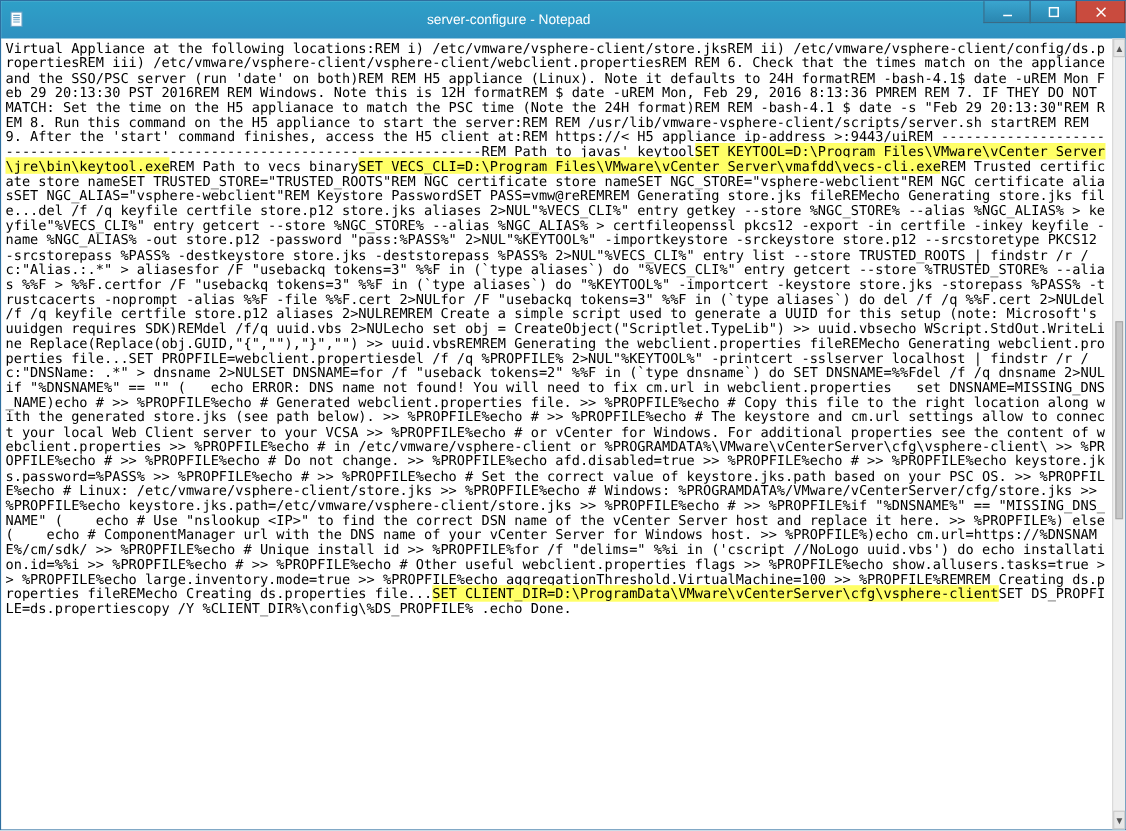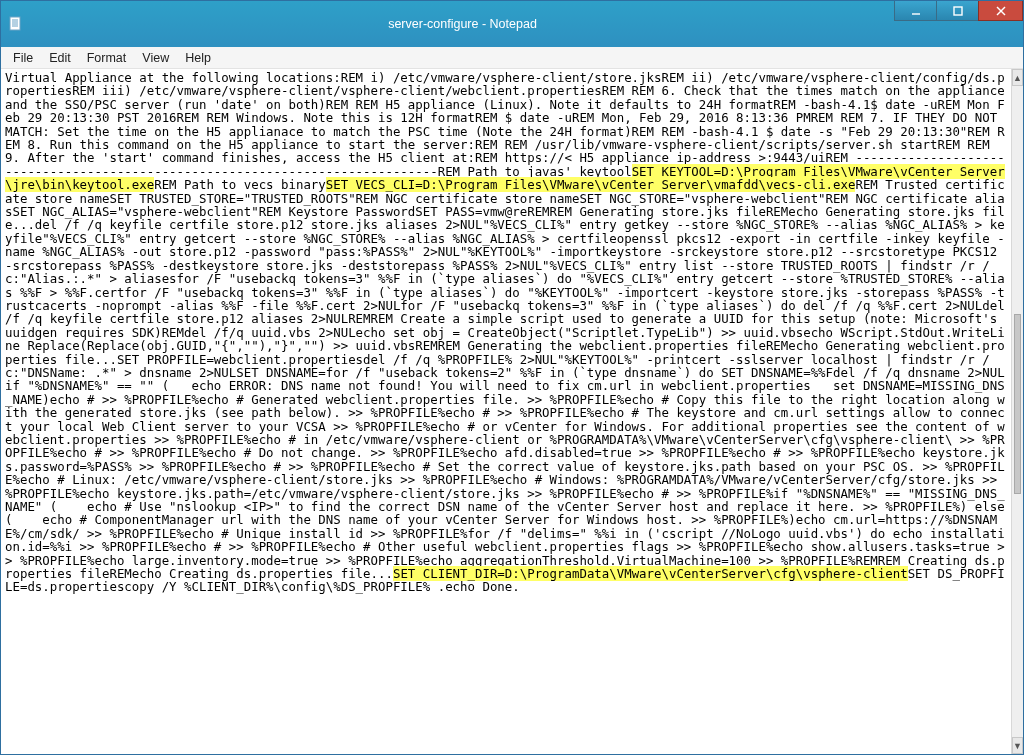--- a/index.html
+++ b/index.html
@@ -10,21 +10,21 @@
     background: #fff;
     overflow: hidden;
   }
   .window {
     width: 1024px; height: 755px;
     border: 1px solid #2e6fa0;
     display: flex; flex-direction: column;
     background: #fff;
   }
   .titlebar {
-    height: 46px;
+    height: 34px;
     background: linear-gradient(#2ea0c8, #2e90c0);
     display: flex; align-items: center;
     color: #fff;
     font-size: 12.5px;
     position: relative;
   }
   .titlebar .title-text {
     flex: 1 1 auto;
     text-align: center;
   }
@@ -133,27 +133,20 @@
       </div>
       <div class="win-btn close-btn">
         <svg width="10" height="10" viewBox="0 0 10 10">
             <line x1="1" y1="1" x2="9" y2="9"></line>
             <line x1="9" y1="1" x2="1" y2="9"></line>
           </svg>
       </div>
     </div>
   </div>
 
-  <div class="menubar">
-    <div class="menu-item">File</div>
-    <div class="menu-item">Edit</div>
-    <div class="menu-item">Format</div>
-    <div class="menu-item">View</div>
-    <div class="menu-item">Help</div>
-  </div>
 
   <div class="client">
     <div class="textarea-wrap">
       <div class="textarea" id="ta">Virtual Appliance at the following locations:REM i) /etc/vmware/vsphere-client/store.jksREM ii) /etc/vmware/vsphere-client/config/ds.propertiesREM iii) /etc/vmware/vsphere-client/vsphere-client/webclient.propertiesREM REM 6. Check that the times match on the appliance and the SSO/PSC server (run 'date' on both)REM REM H5 appliance (Linux). Note it defaults to 24H formatREM -bash-4.1$ date -uREM Mon Feb 29 20:13:30 PST 2016REM REM Windows. Note this is 12H formatREM $ date -uREM Mon, Feb 29, 2016 8:13:36 PMREM REM 7. IF THEY DO NOT MATCH: Set the time on the H5 applianace to match the PSC time (Note the 24H format)REM REM -bash-4.1 $ date -s "Feb 29 20:13:30"REM REM 8. Run this command on the H5 appliance to start the server:REM REM /usr/lib/vmware-vsphere-client/scripts/server.sh startREM REM 9. After the 'start' command finishes, access the H5 client at:REM https://&lt; H5 appliance ip-address &gt;:9443/uiREM ------------------------------------------------------------------------------REM Path to javas' keytool<span class="hl">SET KEYTOOL=D:\Program Files\VMware\vCenter Server\jre\bin\keytool.exe</span>REM Path to vecs binary<span class="hl">SET VECS_CLI=D:\Program Files\VMware\vCenter Server\vmafdd\vecs-cli.exe</span>REM Trusted certificate store nameSET TRUSTED_STORE="TRUSTED_ROOTS"REM NGC certificate store nameSET NGC_STORE="vsphere-webclient"REM NGC certificate aliasSET NGC_ALIAS="vsphere-webclient"REM Keystore PasswordSET PASS=vmw@reREMREM Generating store.jks fileREMecho Generating store.jks file...del /f /q keyfile certfile store.p12 store.jks aliases 2&gt;NUL"%VECS_CLI%" entry getkey --store %NGC_STORE% --alias %NGC_ALIAS% &gt; keyfile"%VECS_CLI%" entry getcert --store %NGC_STORE% --alias %NGC_ALIAS% &gt; certfileopenssl pkcs12 -export -in certfile -inkey keyfile -name %NGC_ALIAS% -out store.p12 -password "pass:%PASS%" 2&gt;NUL"%KEYTOOL%" -importkeystore -srckeystore store.p12 --srcstoretype PKCS12 -srcstorepass %PASS% -destkeystore store.jks -deststorepass %PASS% 2&gt;NUL"%VECS_CLI%" entry list --store TRUSTED_ROOTS | findstr /r /c:"Alias.:.*" &gt; aliasesfor /F "usebackq tokens=3" %%F in (`type aliases`) do "%VECS_CLI%" entry getcert --store %TRUSTED_STORE% --alias %%F &gt; %%F.certfor /F "usebackq tokens=3" %%F in (`type aliases`) do "%KEYTOOL%" -importcert -keystore store.jks -storepass %PASS% -trustcacerts -noprompt -alias %%F -file %%F.cert 2&gt;NULfor /F "usebackq tokens=3" %%F in (`type aliases`) do del /f /q %%F.cert 2&gt;NULdel /f /q keyfile certfile store.p12 aliases 2&gt;NULREMREM Create a simple script used to generate a UUID for this setup (note: Microsoft's uuidgen requires SDK)REMdel /f/q uuid.vbs 2&gt;NULecho set obj = CreateObject("Scriptlet.TypeLib") &gt;&gt; uuid.vbsecho WScript.StdOut.WriteLine Replace(Replace(obj.GUID,"{",""),"}","") &gt;&gt; uuid.vbsREMREM Generating the webclient.properties fileREMecho Generating webclient.properties file...SET PROPFILE=webclient.propertiesdel /f /q %PROPFILE% 2&gt;NUL"%KEYTOOL%" -printcert -sslserver localhost | findstr /r /c:"DNSName: .*" &gt; dnsname 2&gt;NULSET DNSNAME=for /f "useback tokens=2" %%F in (`type dnsname`) do SET DNSNAME=%%Fdel /f /q dnsname 2&gt;NULif "%DNSNAME%" == "" (   echo ERROR: DNS name not found! You will need to fix cm.url in webclient.properties   set DNSNAME=MISSING_DNS_NAME)echo # &gt;&gt; %PROPFILE%echo # Generated webclient.properties file. &gt;&gt; %PROPFILE%echo # Copy this file to the right location along with the generated store.jks (see path below). &gt;&gt; %PROPFILE%echo # &gt;&gt; %PROPFILE%echo # The keystore and cm.url settings allow to connect your local Web Client server to your VCSA &gt;&gt; %PROPFILE%echo # or vCenter for Windows. For additional properties see the content of webclient.properties &gt;&gt; %PROPFILE%echo # in /etc/vmware/vsphere-client or %PROGRAMDATA%\VMware\vCenterServer\cfg\vsphere-client\ &gt;&gt; %PROPFILE%echo # &gt;&gt; %PROPFILE%echo # Do not change. &gt;&gt; %PROPFILE%echo afd.disabled=true &gt;&gt; %PROPFILE%echo # &gt;&gt; %PROPFILE%echo keystore.jks.password=%PASS% &gt;&gt; %PROPFILE%echo # &gt;&gt; %PROPFILE%echo # Set the correct value of keystore.jks.path based on your PSC OS. &gt;&gt; %PROPFILE%echo # Linux: /etc/vmware/vsphere-client/store.jks &gt;&gt; %PROPFILE%echo # Windows: %PROGRAMDATA%/VMware/vCenterServer/cfg/store.jks &gt;&gt; %PROPFILE%echo keystore.jks.path=/etc/vmware/vsphere-client/store.jks &gt;&gt; %PROPFILE%echo # &gt;&gt; %PROPFILE%if "%DNSNAME%" == "MISSING_DNS_NAME" (    echo # Use "nslookup &lt;IP&gt;" to find the correct DSN name of the vCenter Server host and replace it here. &gt;&gt; %PROPFILE%) else (    echo # ComponentManager url with the DNS name of your vCenter Server for Windows host. &gt;&gt; %PROPFILE%)echo cm.url=https://%DNSNAME%/cm/sdk/ &gt;&gt; %PROPFILE%echo # Unique install id &gt;&gt; %PROPFILE%for /f "delims=" %%i in ('cscript //NoLogo uuid.vbs') do echo installation.id=%%i &gt;&gt; %PROPFILE%echo # &gt;&gt; %PROPFILE%echo # Other useful webclient.properties flags &gt;&gt; %PROPFILE%echo show.allusers.tasks=true &gt;&gt; %PROPFILE%echo large.inventory.mode=true &gt;&gt; %PROPFILE%echo aggregationThreshold.VirtualMachine=100 &gt;&gt; %PROPFILE%REMREM Creating ds.properties fileREMecho Creating ds.properties file...<span class="hl">SET CLIENT_DIR=D:\ProgramData\VMware\vCenterServer\cfg\vsphere-client</span>SET DS_PROPFILE=ds.propertiescopy /Y %CLIENT_DIR%\config\%DS_PROPFILE% .echo Done.</div>
       <div class="scrollbar-v">
         <div class="sb-btn">▲</div>
         <div class="sb-track">
           <div class="sb-thumb"></div>
         </div>
         <div class="sb-btn bottom">▼</div>

